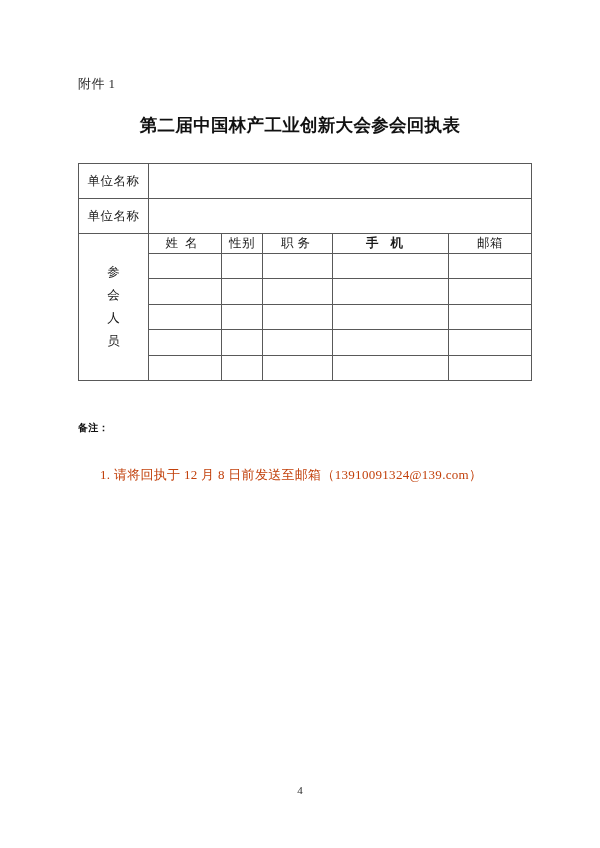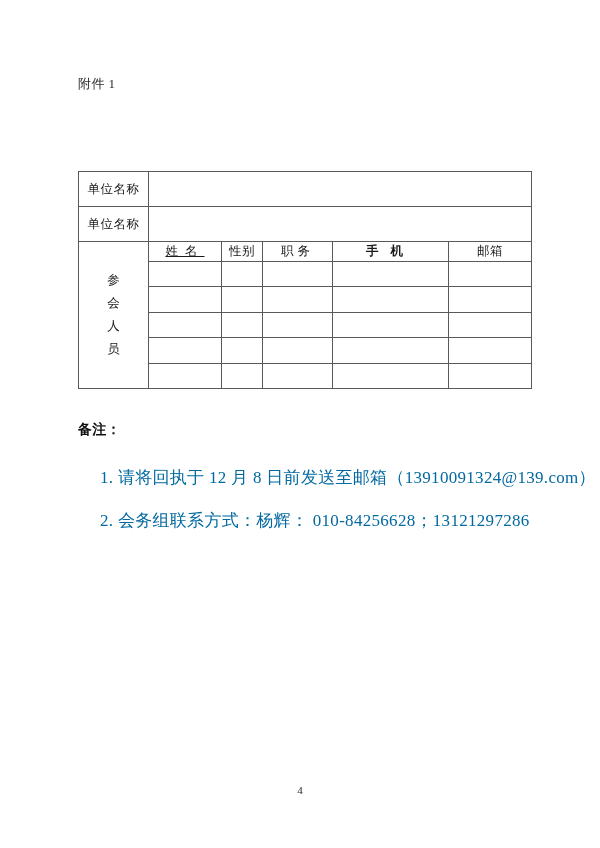--- a/index.html
+++ b/index.html
@@ -47,21 +47,20 @@
     color: #111111;
     white-space: nowrap;
   }
 
   
   .form-table-wrap {
     position: absolute;
     left: 78px;
     top: 163px;
     width: 453px;
-    margin-top: 8px;
   }
   table.form-table {
     border-collapse: collapse;
     width: 453px;
     table-layout: fixed;
   }
   table.form-table td {
     border: 1px solid #595959;
     padding: 0;
     text-align: center;
@@ -87,21 +86,20 @@
     font-size: 12.5px;
     letter-spacing: 0.5px;
   }
   .cell-head {
     font-size: 12.5px;
     letter-spacing: 0.5px;
   }
   .spaced-wide {
     letter-spacing: 7px;
     padding-left: 7px;
-    text-decoration: underline;
   }
   .spaced-mid {
     letter-spacing: 4px;
     padding-left: 4px;
   }
   .spaced-xwide {
     letter-spacing: 12px;
     padding-left: 12px;
     font-weight: bold;
   }
@@ -117,31 +115,31 @@
     line-height: 23px;
     font-size: 12.5px;
   }
   .attendee-stack span { display: block; }
 
   
   .notes-heading {
     position: absolute;
     left: 78px;
     top: 421px;
-    font-size: 14px;
+    font-size: 10px;
     font-weight: bold;
     letter-spacing: 0.3px;
     color: #111111;
   }
   .note-line {
     position: absolute;
     left: 100px;
-    font-size: 17px;
+    font-size: 13px;
     letter-spacing: 0.3px;
-    color: #0369a1;
+    color: #c2410c;
     white-space: nowrap;
   }
   .note-1 { top: 466px; }
   .note-2 { top: 509px; }
 
   
   .page-number {
     position: absolute;
     left: 0;
     right: 0;
@@ -151,20 +149,21 @@
     color: #2b2b2b;
   }
 </style>
 </head>
 <body>
 
 <div class="page">
 
   <div class="attachment-label">附件 1</div>
 
+  <div class="doc-title">第二届中国林产工业创新大会参会回执表</div>
 
   <div class="form-table-wrap">
     <table class="form-table">
       <colgroup>
         <col class="col-label">
         <col class="col-name">
         <col class="col-gender">
         <col class="col-title">
         <col class="col-phone">
         <col class="col-email">
@@ -231,17 +230,16 @@
           <td></td>
         </tr>
       </tbody>
     </table>
   </div>
 
   <div class="notes-heading">备注：</div>
 
   <div class="note-line note-1">1. 请将回执于 12 月 8 日前发送至邮箱（13910091324@139.com）</div>
 
-  <div class="note-line note-2">2. 会务组联系方式：杨辉： 010-84256628；13121297286</div>
 
   <div class="page-number">4</div>
 
 </div>
 
 </body></html>

